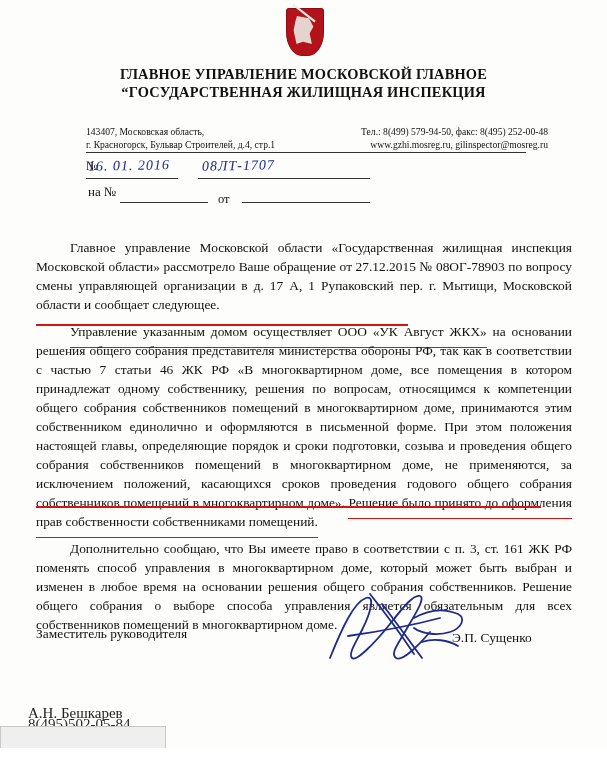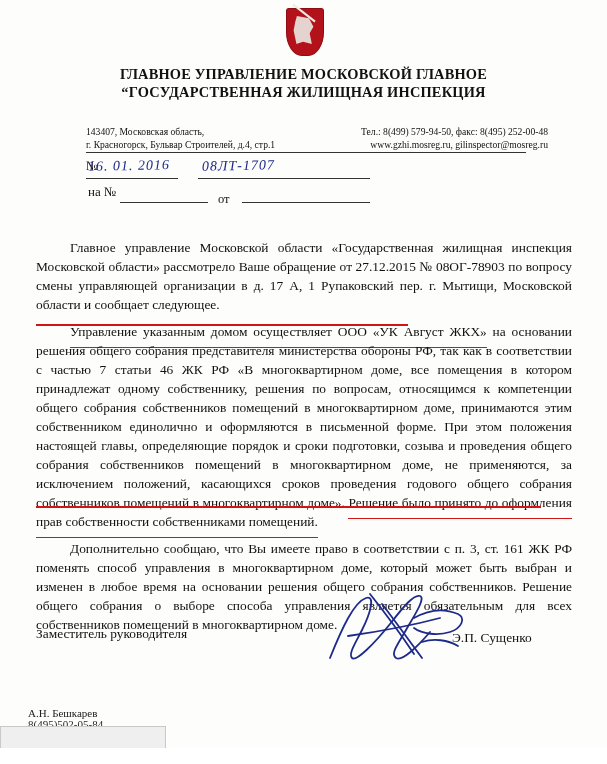--- a/index.html
+++ b/index.html
@@ -206,21 +206,21 @@
     width: 160px;
     height: 80px;
     color: #1d2a8a;
   }
 
   
   .exec {
     position: absolute;
     left: 28px;
     top: 708px;
-    font-size: 11px;
+    font-size: 15px;
     line-height: 11px;
     color: #222;
   }
   .exec .phone { color: #2a2a2a; text-align: center; }
 
   
   .scanbar {
     position: absolute;
     left: 0;
     top: 726px;

